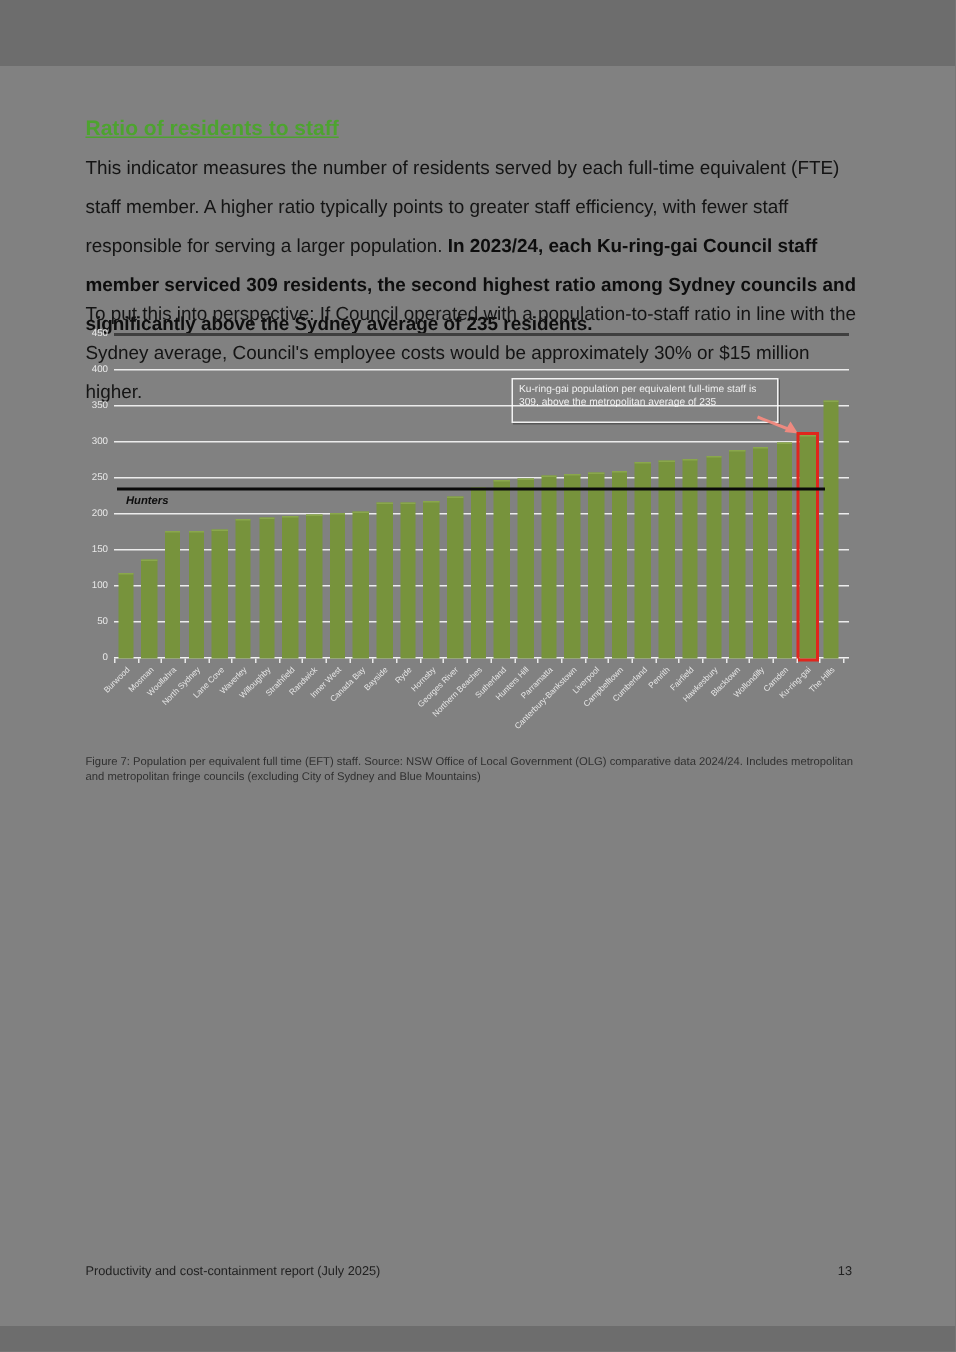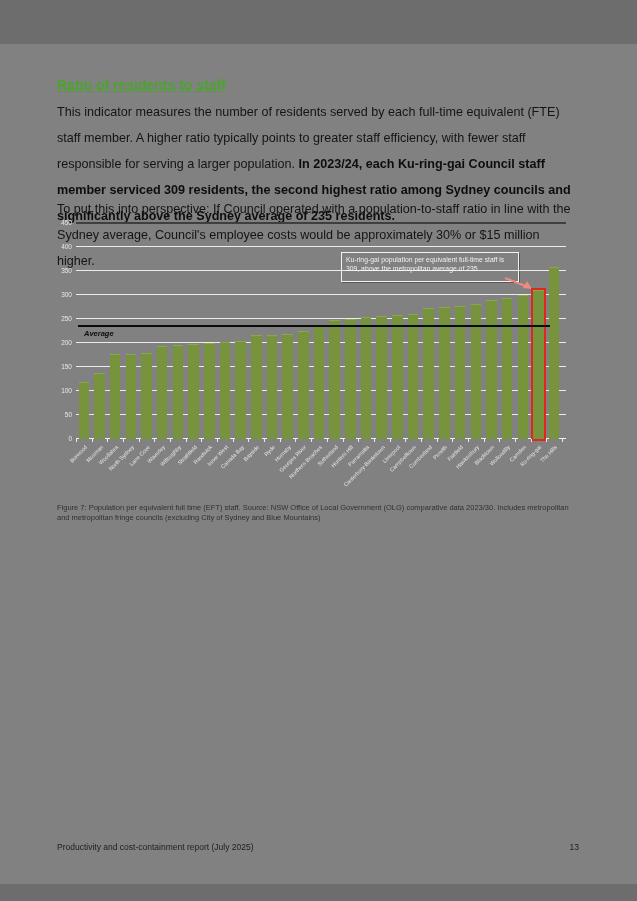--- a/index.html
+++ b/index.html
@@ -53,21 +53,21 @@
   .arrow-svg{position:absolute;left:0;top:0;width:637px;height:460px;pointer-events:none;}
   .caption{
     position:absolute;left:57px;top:459px;width:515px;
     font-size:7.5px;line-height:9.5px;color:#303030;
   }
   
   .footer{
     position:absolute;left:57px;top:798px;width:523px;
     font-size:8.5px;color:#212121;
   }
-  .footer .pageno{position:absolute;right:1px;top:0;}
+  .footer .pageno{position:absolute;right:12px;top:0;}
 </style>
 </head>
 <body>
 
 <div class="page">
 
   <div class="title">Ratio of residents to staff</div>
 
   <div class="para para1"><span>This indicator measures the number of residents served by each full-time equivalent (FTE) staff member. A higher ratio typically points to greater staff efficiency, with fewer staff responsible for serving a larger population. </span><b>In 2023/24, each Ku-ring-gai Council staff member serviced 309 residents, the second highest ratio among Sydney councils and significantly above the Sydney average of 235 residents.</b></div>
 
@@ -187,23 +187,23 @@
       <div class="xtick" style="left: 514.968px; top: 395px;"></div>
       <div class="xlab" style="left: 452.806px; top: 400px;">Camden</div>
       <div class="bar hl" style="left: 533.234px; top: 245.68px; width: 10.5px; height: 148.32px;"></div>
       <div class="xtick" style="left: 530.645px; top: 395px;"></div>
       <div class="xlab" style="left: 468.484px; top: 400px;">Ku-ring-gai</div>
       <div class="bar" style="left: 548.911px; top: 223.12px; width: 10.5px; height: 170.88px;"></div>
       <div class="xtick" style="left: 546.323px; top: 395px;"></div>
       <div class="xlab" style="left: 484.161px; top: 400px;">The Hills</div>
       <div class="xtick" style="left: 562px; top: 395px;"></div>
       <div class="avgline" style="left: 78px; top: 281.2px; width: 472px;"></div>
-      <div class="avglabel" style="left: 84px; top: 285.2px;">Average</div>
+      <div class="avglabel" style="left: 84px; top: 285.2px;">Hunters</div>
     </div>
 
-  <div class="caption">Figure 7: Population per equivalent full time (EFT) staff. Source: NSW Office of Local Government (OLG) comparative data 2023/30. Includes metropolitan and metropolitan fringe councils (excluding City of Sydney and Blue Mountains)</div>
+  <div class="caption">Figure 7: Population per equivalent full time (EFT) staff. Source: NSW Office of Local Government (OLG) comparative data 2024/24. Includes metropolitan and metropolitan fringe councils (excluding City of Sydney and Blue Mountains)</div>
 
   <div class="footer">
     <span>Productivity and cost-containment report (July 2025)</span>
     <span class="pageno">13</span>
   </div>
 
 </div>
 
 </body></html>

